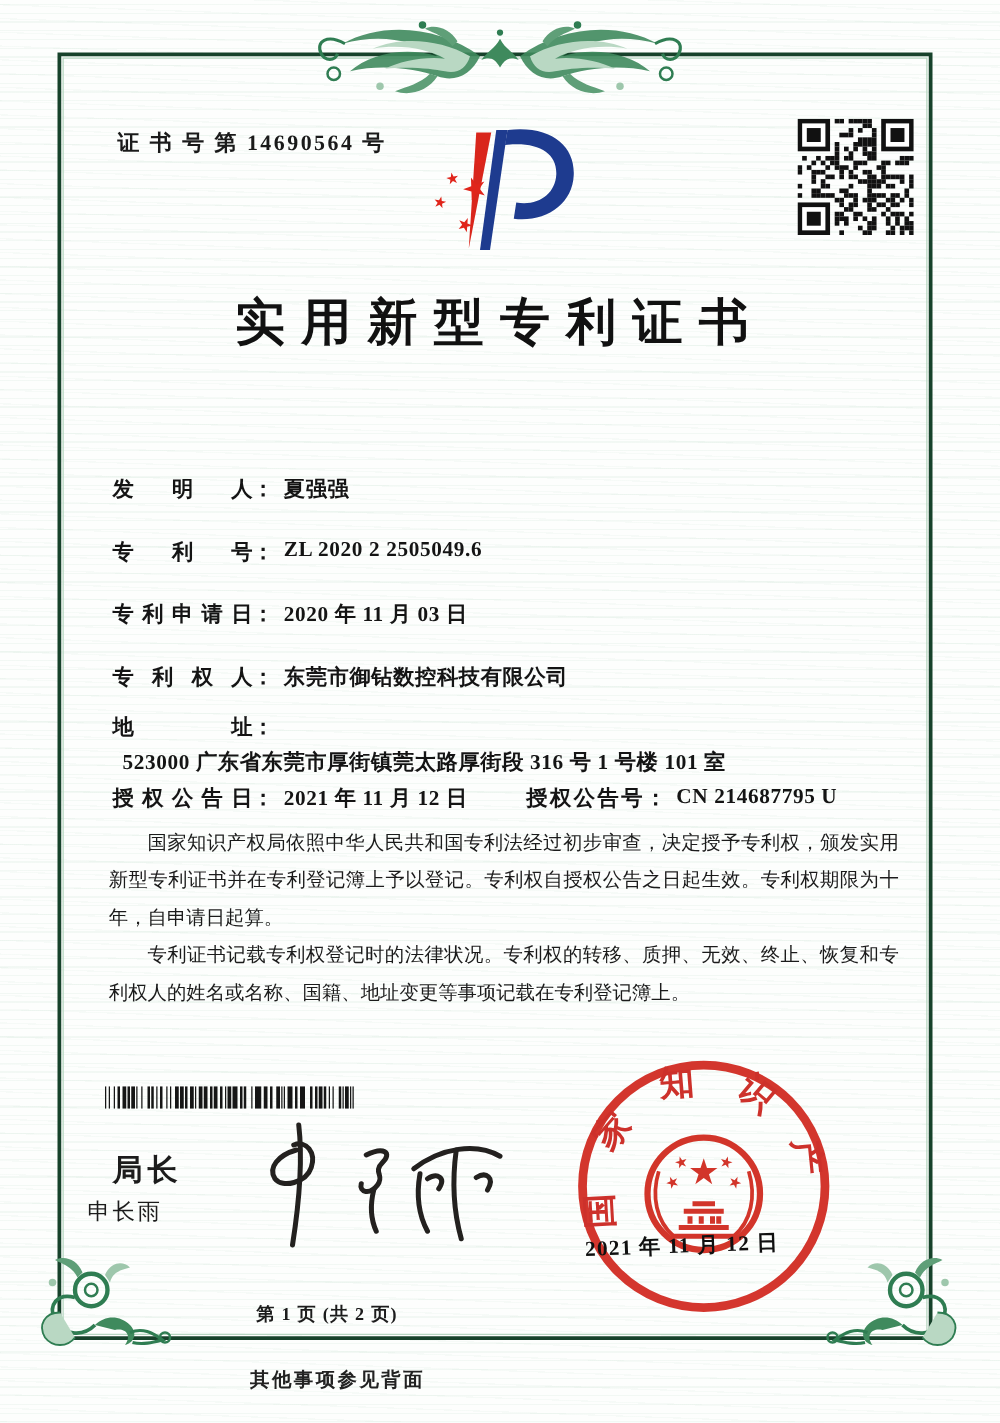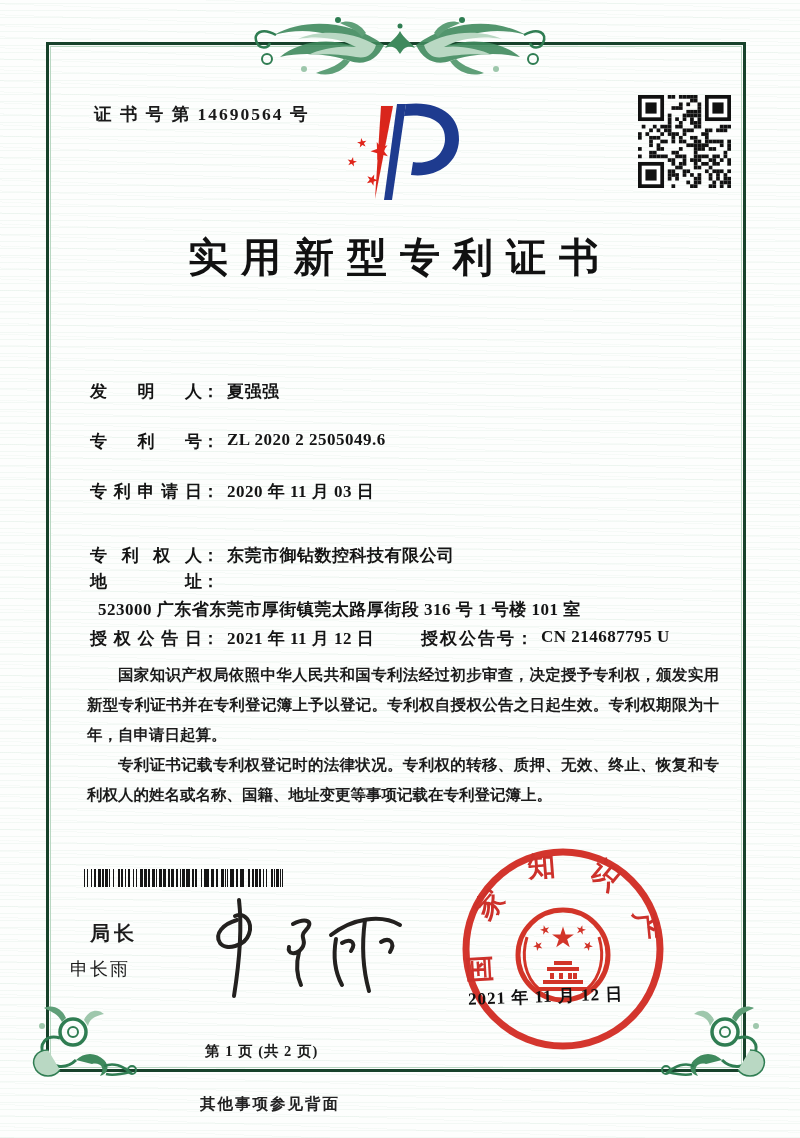--- a/index.html
+++ b/index.html
@@ -34,24 +34,24 @@
   .row .lbl{display:inline-block;width:112px;text-align:justify;text-align-last:justify;vertical-align:top;}
   .row .colon{vertical-align:top;}
   .row .val{margin-left:8px;letter-spacing:.5px;vertical-align:top;}
   .row.wrap{white-space:normal;width:640px;line-height:28px;}
   .row.wrap .val{display:inline-block;width:505px;}
   .pair2{position:absolute;left:305px;top:0;white-space:nowrap;margin-left:26px;}
   .pair2 .lbl2{letter-spacing:2px;}
   .pair2 .val{margin-left:8px;}
   .paras{
     left:87px;top:660px;width:632px;font-size:15.5px;line-height:30px;
-    color:#1b1b1b;font-weight:700;
+    color:#1b1b1b;font-weight:400;
   }
   .paras p{margin:0;text-indent:2em;text-align:justify;}
-  .director{left:90px;top:920px;font-size:20px;font-weight:700;letter-spacing:4px;}
+  .director{left:90px;top:920px;font-size:24px;font-weight:700;letter-spacing:4px;}
   .director-name{left:70px;top:957px;font-size:18px;font-weight:400;letter-spacing:2px;}
   .seal-date{
     left:468px;top:985px;font-size:17px;font-weight:700;letter-spacing:1px;color:#101010;
     transform:rotate(-2deg);z-index:6;
   }
   .pageinfo{left:205px;top:1042px;width:300px;font-size:14.5px;font-weight:600;letter-spacing:1px;}
   .backnote{left:200px;top:1094px;width:300px;text-align:left;font-size:15.5px;font-weight:600;letter-spacing:2px;color:#222;}
   svg{display:block;}
   .seal-svg{z-index:5;}
 </style>
@@ -339,21 +339,21 @@
 
   <div class="abs row" style="top:380px">
     <span class="lbl">发明人</span><span class="colon">：</span><span class="val">夏强强</span>
   </div>
   <div class="abs row" style="top:430px">
     <span class="lbl">专利号</span><span class="colon">：</span><span class="val">ZL 2020 2 2505049.6</span>
   </div>
   <div class="abs row" style="top:480px">
     <span class="lbl">专利申请日</span><span class="colon">：</span><span class="val">2020 年 11 月 03 日</span>
   </div>
-  <div class="abs row" style="top:544px">
+  <div class="abs row" style="top:530px">
     <span class="lbl">专利权人</span><span class="colon">：</span><span class="val">东莞市御钻数控科技有限公司</span>
   </div>
   <div class="abs row wrap" style="top:568px">
     <span class="lbl">地址</span><span class="colon">：</span><span class="val">523000 广东省东莞市厚街镇莞太路厚街段 316 号 1 号楼 101 室</span>
   </div>
   <div class="abs row" style="top:627px">
     <span class="lbl">授权公告日</span><span class="colon">：</span><span class="val">2021 年 11 月 12 日</span>
     <span class="pair2">
       <span class="lbl2">授权公告号</span><span>：</span><span class="val">CN 214687795 U</span>
     </span>

